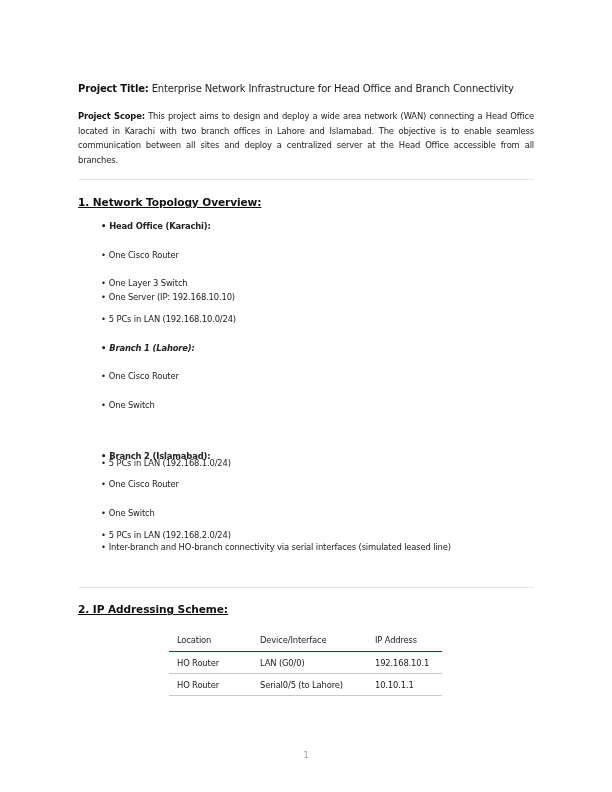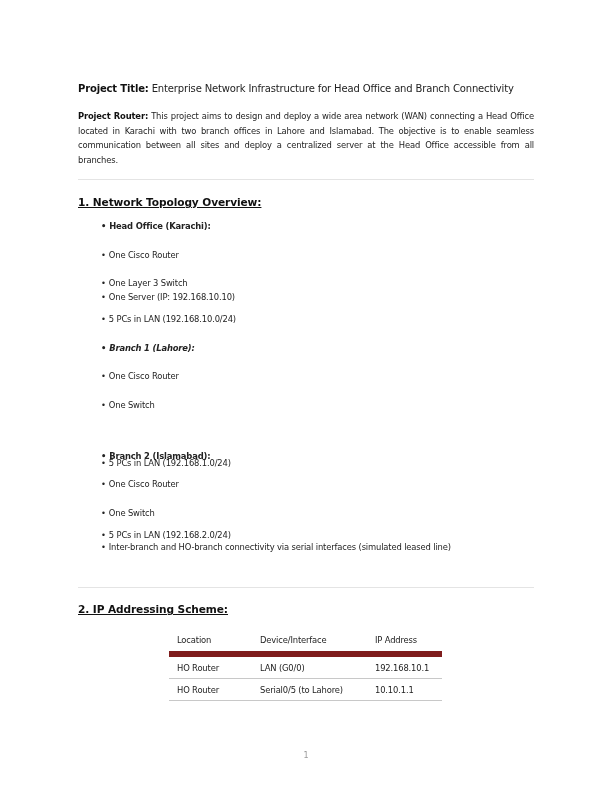--- a/index.html
+++ b/index.html
@@ -10,38 +10,38 @@
   .b { font-weight: bold; color: #111; }
   .para { position: absolute; left: 78px; width: 456px; font-size: 8.4px; line-height: 14.5px;
           text-align: justify; letter-spacing: -0.15px; color: #222; }
   .hr { position: absolute; left: 78px; width: 456px; height: 1px; background: #e4e4e4; }
   .h2 { position: absolute; left: 78px; font-size: 10.6px; font-weight: bold; color: #111; white-space: nowrap; letter-spacing: -0.1px; text-decoration: underline; }
   .li { position: absolute; left: 101px; font-size: 8.4px; line-height: 11px; white-space: nowrap; letter-spacing: -0.15px; color: #222; }
   .li .dot { display: inline-block; margin-right: 3px; }
   table.ip { position: absolute; left: 169px; top: 630px; width: 273px; border-collapse: collapse;
              font-size: 8.4px; letter-spacing: -0.15px; color: #222; }
   table.ip th { text-align: left; font-weight: normal; padding: 3px 8px 4px 8px; height: 14px;
-                border-bottom: 6px solid #7f1d1d; }
+                border-bottom: 1px solid #7f1d1d; }
   table.ip td { padding: 4px 8px; height: 13px; border-bottom: 1px solid #c8c8c8; }
   table.ip th:nth-child(1), table.ip td:nth-child(1) { width: 67px; }
   table.ip th:nth-child(2), table.ip td:nth-child(2) { width: 99px; }
   .pagenum { position: absolute; left: 0; width: 612px; top: 751px; text-align: center;
              font-size: 8px; color: #9a9a9a; }
 </style>
 </head>
 <body>
 
 <div class="page">
 
   <div class="txt" style="left:78px; top:83px;">
     <span class="b">Project Title:</span><span> Enterprise Network Infrastructure for Head Office and Branch Connectivity</span>
   </div>
 
   <div class="para" style="top:109px;">
-    <span class="b">Project Router:</span><span> This project aims to design and deploy a wide area network (WAN) connecting a Head Office located in Karachi with two branch offices in Lahore and Islamabad. The objective is to enable seamless communication between all sites and deploy a centralized server at the Head Office accessible from all branches.</span>
+    <span class="b">Project Scope:</span><span> This project aims to design and deploy a wide area network (WAN) connecting a Head Office located in Karachi with two branch offices in Lahore and Islamabad. The objective is to enable seamless communication between all sites and deploy a centralized server at the Head Office accessible from all branches.</span>
   </div>
 
   <div class="hr" style="top:179px;"></div>
 
   <div class="h2" style="top:196px;">1. Network Topology Overview:</div>
 
   <div class="li b" style="top:221px;"><span class="dot">•</span><span>Head Office (Karachi):</span></div>
   <div class="li" style="top:250px;"><span class="dot">•</span><span>One Cisco Router</span></div>
   <div class="li" style="top:278px;"><span class="dot">•</span><span>One Layer 3 Switch</span></div>
   <div class="li" style="top:292px;"><span class="dot">•</span><span>One Server (IP: 192.168.10.10)</span></div>

